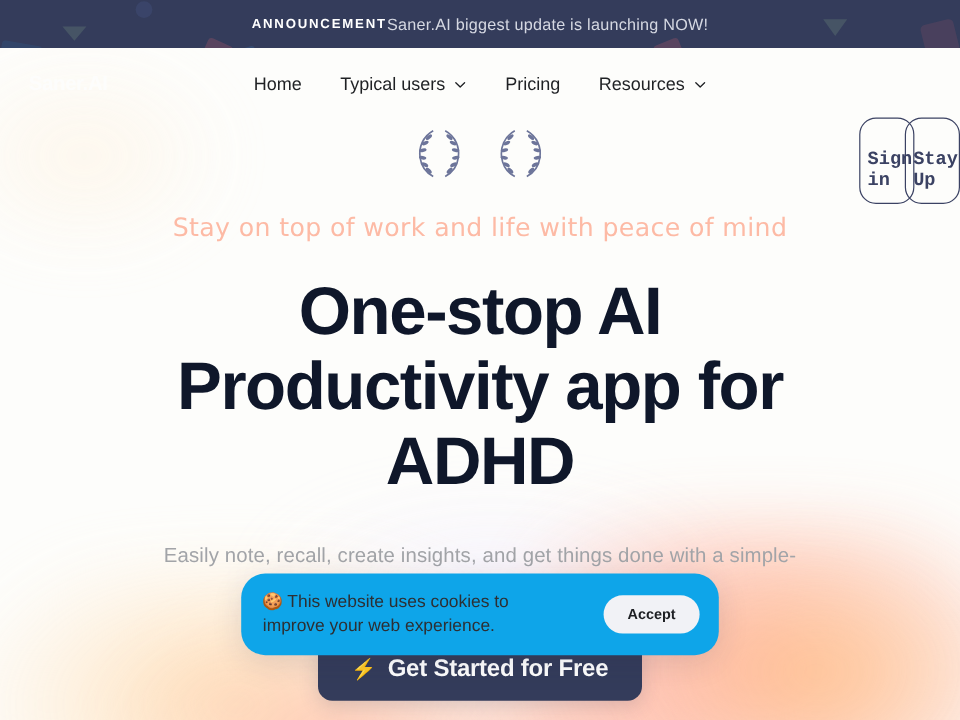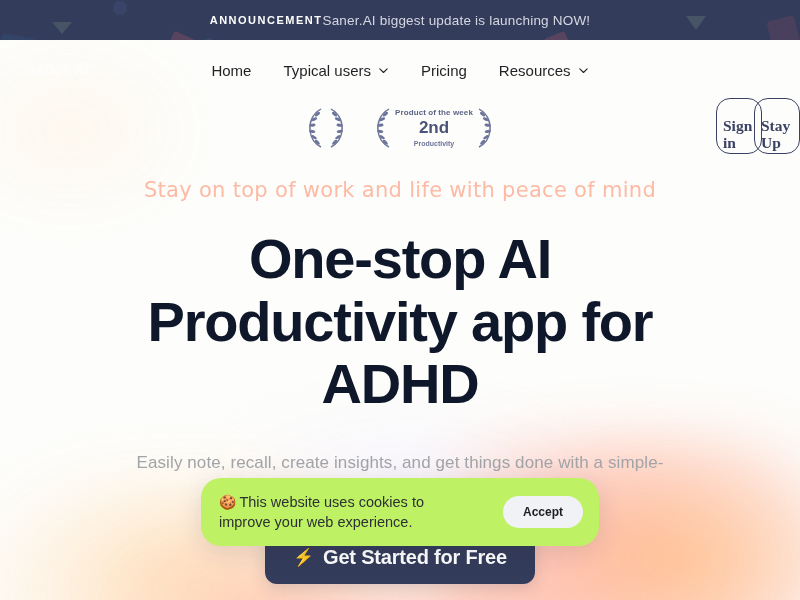--- a/index.html
+++ b/index.html
@@ -87,24 +87,24 @@
 
   #auth-buttons {
     position:absolute; right:0px; top:58px;
     display:flex; align-items:flex-start;
   }
   .auth-btn {
     border:1.6px solid #3b4263;
     border-radius:14px;
     background:transparent;
     color:#3b4263;
-    font-family:Liberation Serif, serif;
+    font-family:Liberation Mono, monospace;
     font-size:15.5px; font-weight:bold;
     line-height:1.12;
-    width:46px; height:56px;
+    width:46px; height:72px;
     padding:16px 6px 0 6px;
     text-align:left;
     cursor:pointer;
   }
   #signup-button { margin-left:-8px; }
 
   
   #hero { position:relative; z-index:2; text-align:center; }
 
   #award-badges {
@@ -149,21 +149,21 @@
     display:flex; align-items:center; gap:9px;
     cursor:pointer; letter-spacing:-.2px;
     box-shadow:0 4px 16px rgba(52,60,91,.18);
   }
   .bolt { font-size:17px; line-height:1; }
 
   
   #cookie-banner {
     position:absolute; z-index:9;
     left:201px; top:478px; width:398px; height:68px;
-    background:#bef264;
+    background:#0ea5e9;
     border-radius:20px;
     box-shadow:0 6px 26px rgba(40,40,60,.13);
     display:flex; align-items:center; justify-content:space-between;
     padding:0 16px 0 18px;
   }
   #cookie-text {
     font-size:14.5px; color:#2d2f33; line-height:1.38;
     max-width:240px;
   }
   .cookie-emoji { font-size:14px; margin-right:3px; }
@@ -273,25 +273,20 @@
         <path d="M16 3 C7 8 4 17 5 25 C6 33 10 38 16 41" fill="none" stroke="#6d759a" stroke-width="1.4"></path>
         <g fill="#6d759a">
           <ellipse cx="12.4" cy="8.2" rx="3.1" ry="1.5" transform="rotate(-40 12.4 8.2)"></ellipse>
           <ellipse cx="9.3" cy="13.2" rx="3.1" ry="1.5" transform="rotate(-25 9.3 13.2)"></ellipse>
           <ellipse cx="7.4" cy="19.2" rx="3.1" ry="1.5" transform="rotate(-10 7.4 19.2)"></ellipse>
           <ellipse cx="7.2" cy="25.4" rx="3.1" ry="1.5" transform="rotate(10 7.2 25.4)"></ellipse>
           <ellipse cx="9.0" cy="31.2" rx="3.1" ry="1.5" transform="rotate(28 9 31.2)"></ellipse>
           <ellipse cx="12.3" cy="36.2" rx="3.1" ry="1.5" transform="rotate(45 12.3 36.2)"></ellipse>
         </g>
       </svg>
-      <div class="badge-text">
-        <div class="badge-title">Product of the week</div>
-        <div class="badge-rank">2nd</div>
-        <div class="badge-cat">Productivity</div>
-      </div>
       <svg class="laurel" viewBox="0 0 20 44">
         <path d="M4 3 C13 8 16 17 15 25 C14 33 10 38 4 41" fill="none" stroke="#6d759a" stroke-width="1.4"></path>
         <g fill="#6d759a">
           <ellipse cx="7.6" cy="8.2" rx="3.1" ry="1.5" transform="rotate(40 7.6 8.2)"></ellipse>
           <ellipse cx="10.7" cy="13.2" rx="3.1" ry="1.5" transform="rotate(25 10.7 13.2)"></ellipse>
           <ellipse cx="12.6" cy="19.2" rx="3.1" ry="1.5" transform="rotate(10 12.6 19.2)"></ellipse>
           <ellipse cx="12.8" cy="25.4" rx="3.1" ry="1.5" transform="rotate(-10 12.8 25.4)"></ellipse>
           <ellipse cx="11.0" cy="31.2" rx="3.1" ry="1.5" transform="rotate(-28 11 31.2)"></ellipse>
           <ellipse cx="7.7" cy="36.2" rx="3.1" ry="1.5" transform="rotate(-45 7.7 36.2)"></ellipse>
         </g>

